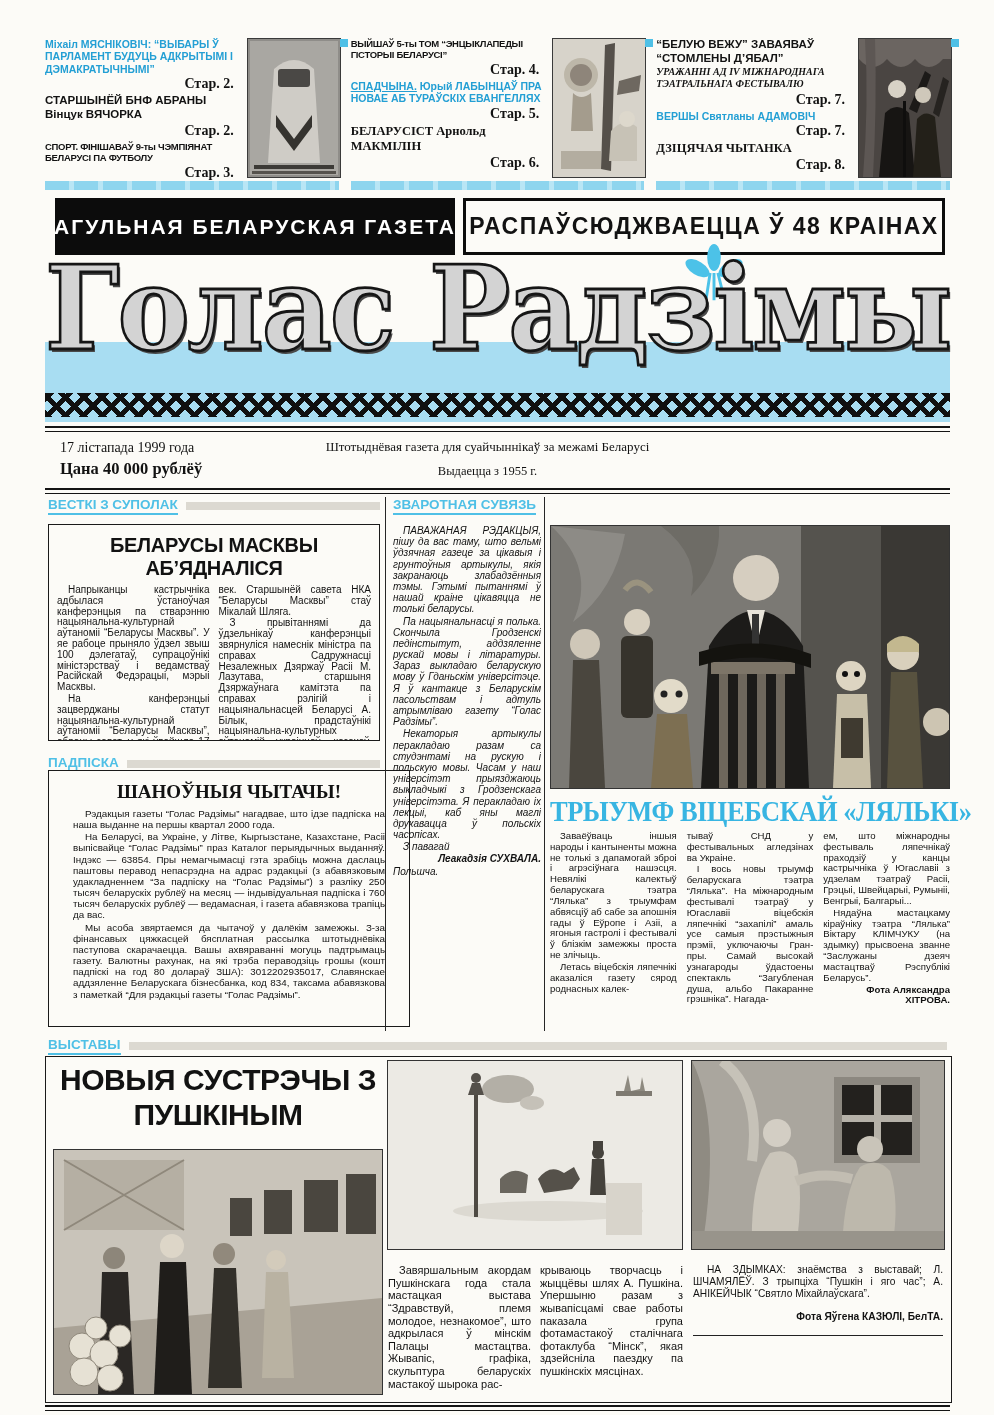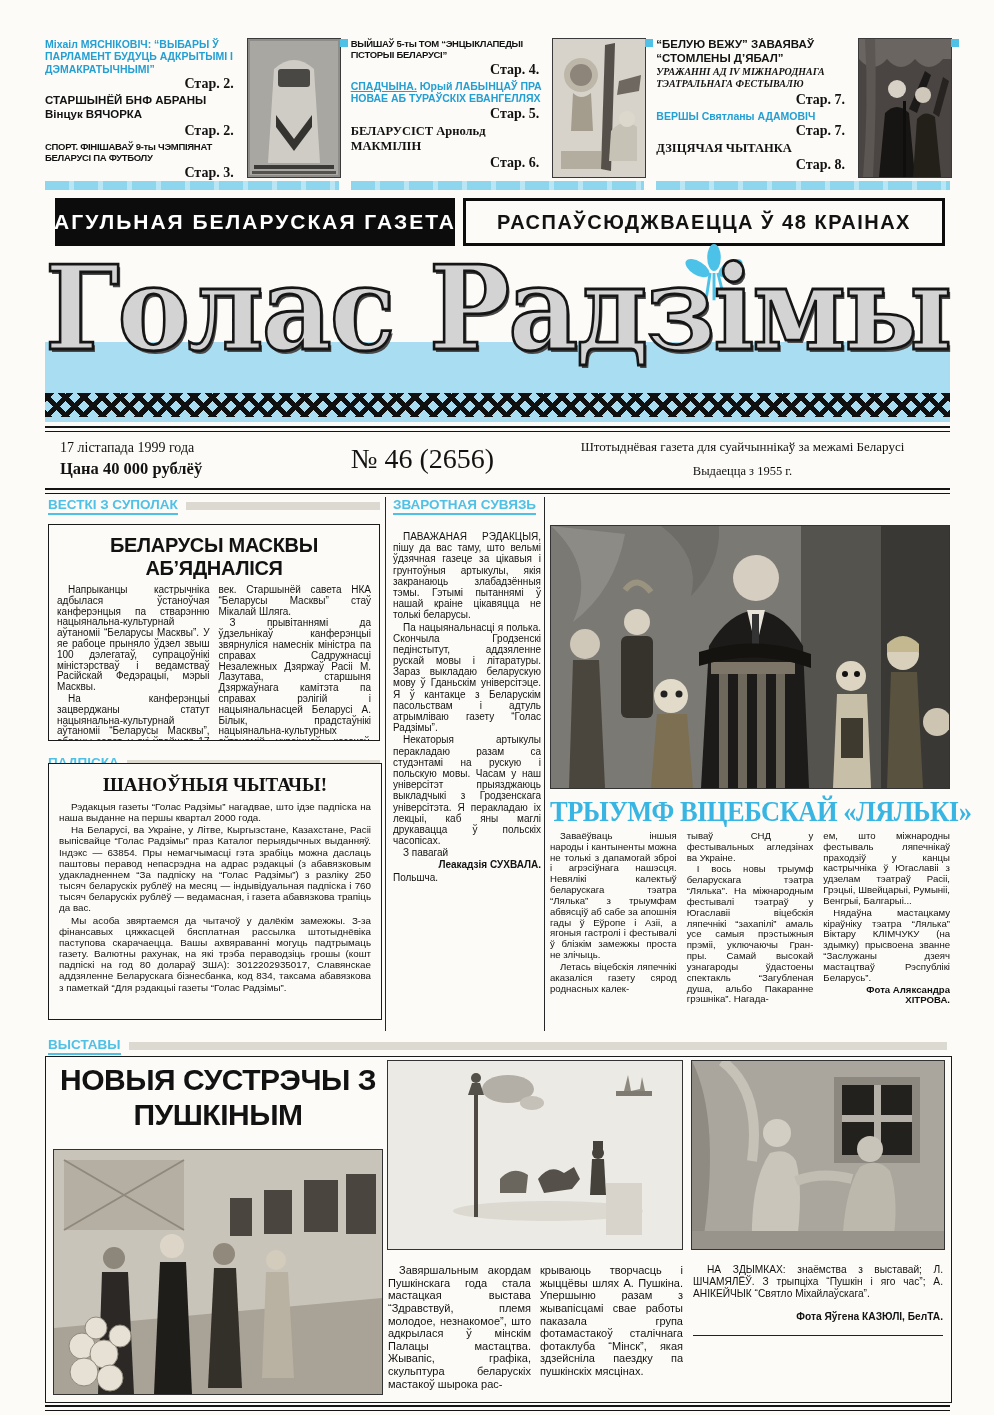--- a/index.html
+++ b/index.html
@@ -18,25 +18,25 @@
            background:repeating-linear-gradient(90deg,#8ed5ee 0 24px,#b9e6f5 24px 29px);}
   .t-cyan{color:#239fd4;font-weight:bold;font-size:10.5px;line-height:1.18;}
   .t-bold{font-weight:bold;font-size:11.5px;line-height:1.2;}
   .t-cond{font-weight:bold;font-size:9.5px;line-height:1.2;letter-spacing:-.3px;}
   .t-serif{font-family:"Liberation Serif",serif;font-weight:bold;font-size:12.5px;line-height:1.2;}
   .t-ital{font-family:"Liberation Serif",serif;font-style:italic;font-weight:bold;font-size:10px;line-height:1.25;}
   .underln{text-decoration:underline;}
   .page-ref{font-family:"Liberation Serif",serif;font-weight:bold;font-size:14px;text-align:right;margin:1px 6px 2px 0;}
 
   
-  .band-row{position:absolute;left:55px;top:198px;width:890px;height:48px;display:flex;gap:8px;}
+  .band-row{position:absolute;left:55px;top:198px;width:890px;height:57px;display:flex;gap:8px;}
   .black-bar{width:400px;background:#0c0c0c;color:#fff;display:flex;align-items:center;justify-content:center;
              font-weight:bold;font-size:21px;letter-spacing:2px;white-space:nowrap;}
   .outline-bar{flex:1;border:3.5px solid #0c0c0c;display:flex;align-items:center;justify-content:center;
-             font-weight:bold;font-size:20px;letter-spacing:1.5px;white-space:nowrap;}
+             font-weight:bold;font-size:23px;letter-spacing:1.5px;white-space:nowrap;}
 
   
   .masthead{position:absolute;left:45px;top:246px;width:905px;height:176px;}
   .cyan-band{position:absolute;left:0;right:0;bottom:32px;height:48px;background:#a8ddf2;}
   .ornament{position:absolute;left:0;right:0;bottom:0;height:34px;background:#a8ddf2;}
   .ornament-inner{height:24px;margin-top:5px;
      background-image:repeating-linear-gradient(45deg,#101010 0 5px,transparent 5px 13px),
                       repeating-linear-gradient(-45deg,#101010 0 5px,transparent 5px 13px);}
   .flower{position:absolute;top:-4px;right:205px;z-index:0;}
   .np-title{position:absolute;z-index:1;left:0;right:0;top:-10px;margin:0;text-align:center;
@@ -73,21 +73,21 @@
   .h-serif{font-family:"Liberation Serif",serif;font-size:19px;}
   .twocol{display:flex;gap:9px;}
   .twocol>div{flex:1;min-width:0;}
   .btxt{font-size:10px;line-height:1.08;text-align:justify;}
   .btxt p{margin:0 0 1px;text-indent:11px;}
   .btxt p.noind{text-indent:0;}
   .box2txt{font-size:9.8px;line-height:1.14;}
   .box2txt p{text-indent:12px;}
 
   .letter-zone{position:absolute;left:348px;top:0;width:148px;}
-  .letter-txt{margin-top:16px;font-size:10px;line-height:1.12;text-align:justify;height:500px;overflow:hidden;}
+  .letter-txt{margin-top:10px;font-size:10px;line-height:1.12;text-align:justify;height:500px;overflow:hidden;font-style:italic;}
   .letter-txt p{margin:0 0 1px;text-indent:10px;}
   .sig{font-weight:bold;text-align:right;text-indent:0!important;}
   .sig-country{text-indent:0!important;}
 
   .right-zone{position:absolute;left:505px;top:0;width:400px;margin-top:28px;}
   .puppet-photo svg{display:block;border:1px solid #333;}
   .triumf-h{margin:7px 0 4px;text-align:center;font-family:"Liberation Serif",serif;font-weight:bold;
             font-size:26.5px;color:#38b5e2;letter-spacing:-.5px;white-space:nowrap;
             transform:scaleY(1.15);transform-origin:center;}
   .triumf-cols{display:flex;gap:10px;height:208px;overflow:hidden;}
@@ -231,21 +231,20 @@
       </div>
   </div>
 
   <div class="drule" style="top:426px"></div>
 
   <div class="dateline">
     <div class="dl-left">
       <div class="dl-date">17 лістапада 1999 года</div>
       <div class="dl-price">Цана 40 000 рублёў</div>
     </div>
-    <div class="dl-center">№ 46 (2656)</div>
     <div class="dl-right">
       <div class="dl-desc1">Штотыднёвая газета для суайчыннікаў за межамі Беларусі</div>
       <div class="dl-desc2">Выдаецца з 1955 г.</div>
     </div>
   </div>
 
   <div class="drule" style="top:488px"></div>
 
   <div class="main">
 
@@ -266,21 +265,21 @@
           <p>З прывітаннямі да ўдзельнікаў канферэнцыі звярнуліся намеснік міністра па справах Садружнасці Незалежных Дзяржаў Расіі М. Лазутава, старшыня Дзяржаўнага камітэта па справах рэлігій і нацыянальнасцей Беларусі А. Білык, прадстаўнікі нацыянальна-культурных аўтаномій украінцаў, казахаў, палякаў горада Масквы і іншыя.</p>
         </div>
       </div>
     </div>
 
     <div class="sec-head" style="position:absolute;left:3px;top:258px;width:332px;">
       <span class="sec-label">ПАДПІСКА</span>
       <span class="sec-bar"></span>
     </div>
 
-    <div class="abox" style="left:3px;top:266px;width:312px;height:241px;padding:7px 10px;">
+    <div class="abox" style="left:3px;top:273px;width:312px;height:241px;padding:7px 24px;">
       <h2 class="h-serif">ШАНОЎНЫЯ ЧЫТАЧЫ!</h2>
       <div class="btxt box2txt">
         <p>Рэдакцыя газеты “Голас Радзімы” нагадвае, што ідзе падпіска на наша выданне на першы квартал 2000 года.</p>
         <p>На Беларусі, ва Украіне, у Літве, Кыргызстане, Казахстане, Расіі выпісвайце “Голас Радзімы” праз Каталог перыядычных выданняў. Індэкс — 63854. Пры немагчымасці гэта зрабіць можна даслаць паштовы перавод непасрэдна на адрас рэдакцыі (з абавязковым удакладненнем “За падпіску на “Голас Радзімы”) з разліку 250 тысяч беларускіх рублёў на месяц — індывідуальная падпіска і 760 тысяч беларускіх рублёў — ведамасная, і газета абавязкова трапіць да вас.</p>
         <p>Мы асоба звяртаемся да чытачоў у далёкім замежжы. З-за фінансавых цяжкасцей бясплатная рассылка штотыднёвіка паступова скарачаецца. Вашы ахвяраванні могуць падтрымаць газету. Валютны рахунак, на які трэба пераводзіць грошы (кошт падпіскі на год 80 долараў ЗША): 3012202935017, Славянскае аддзяленне Беларускага бізнесбанка, код 834, таксама абавязкова з паметкай “Для рэдакцыі газеты “Голас Радзімы”.</p>
       </div>
     </div>
 
     <div class="vline" style="left:340px;"></div>
 

